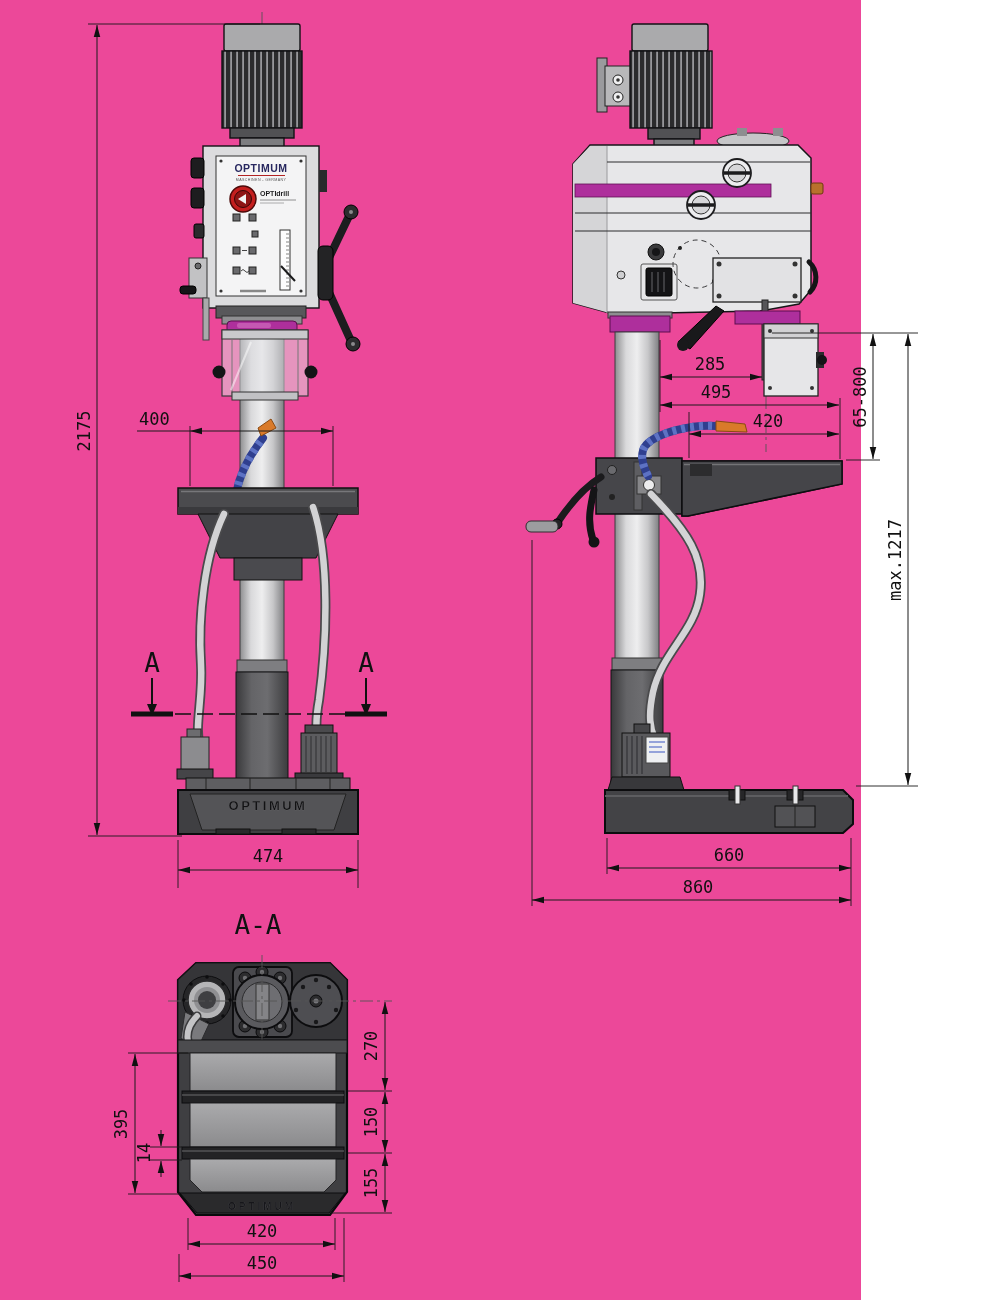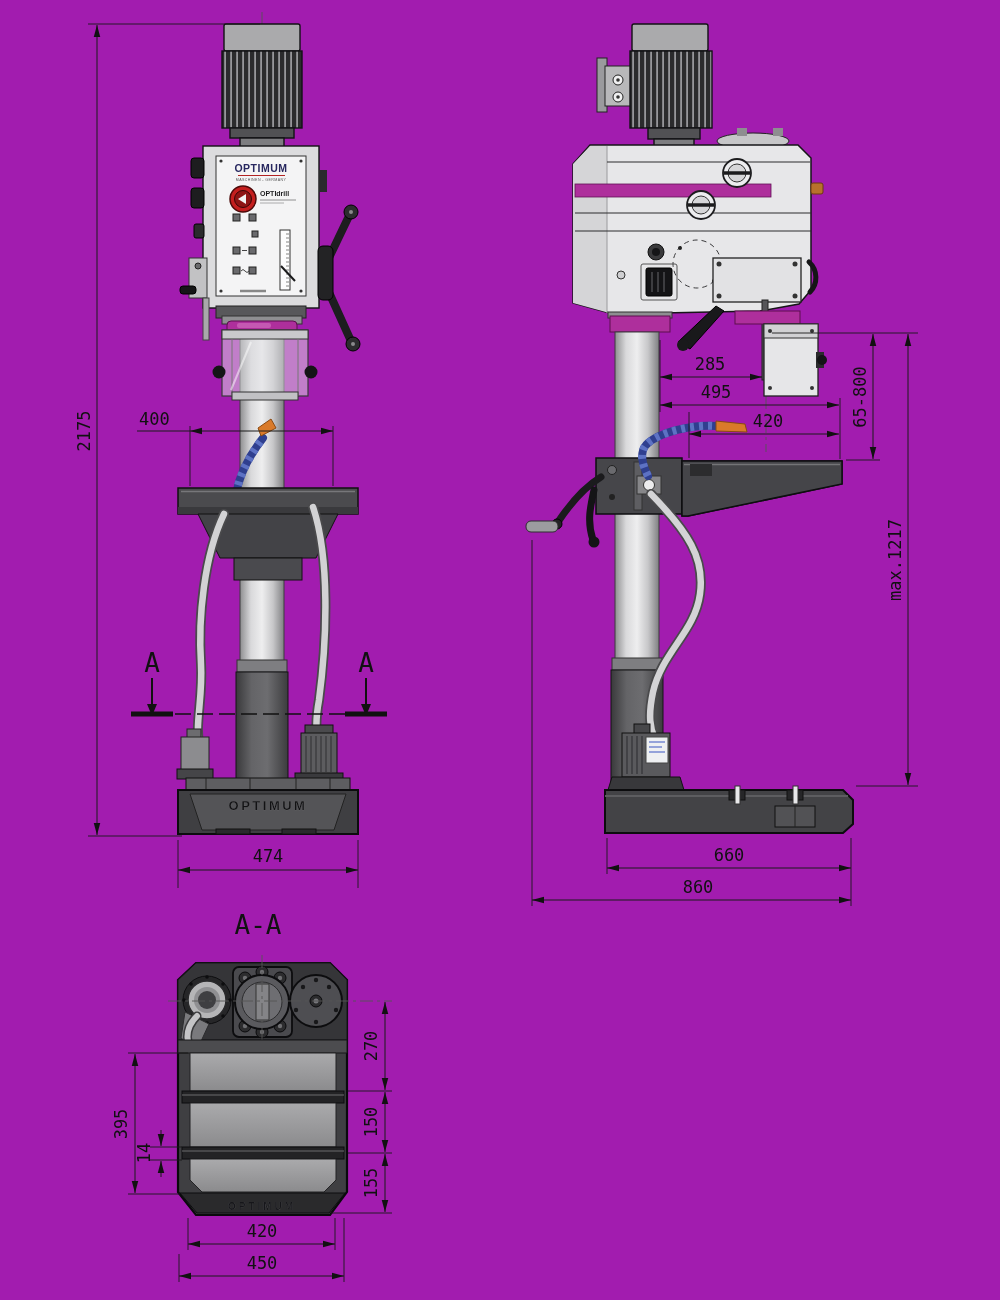--- a/index.html
+++ b/index.html
@@ -1,16 +1,16 @@
 <!DOCTYPE html>
 <html><head>
 <meta charset="utf-8">
 <style>
   html,body{margin:0;padding:0;background:#fff;}
-  .stage{width:1000px;height:1300px;position:relative;background:#a21caf;}
+  .stage{width:861px;height:1300px;position:relative;background:#ec4899;}
   svg{display:block;}
   .ext{stroke:#1a1a1a;stroke-width:0.9;fill:none;}
   .dim{stroke:#1a1a1a;stroke-width:1;fill:none;}
   .dimtxt{font:17px "DejaVu Sans Mono", monospace;fill:#111;}
   .bigtxt{font:26px "DejaVu Sans Mono", monospace;fill:#111;}
   .cl{stroke:#555;stroke-width:0.9;stroke-dasharray:13 4 3 4;fill:none;}
   .outl{stroke:#121214;stroke-width:1.4;}
   .brandtxt{font:bold 13px "Liberation Sans", sans-serif;letter-spacing:2.5px;fill:#121214;stroke:#6a6a6d;stroke-width:.25;}
   .brandtxt2{font:bold 10px "Liberation Sans", sans-serif;letter-spacing:3px;fill:#16161a;stroke:#5a5a5e;stroke-width:.2;}
   .logotxt{font:bold 10.5px "Liberation Sans", sans-serif;letter-spacing:.5px;fill:#27275f;}

